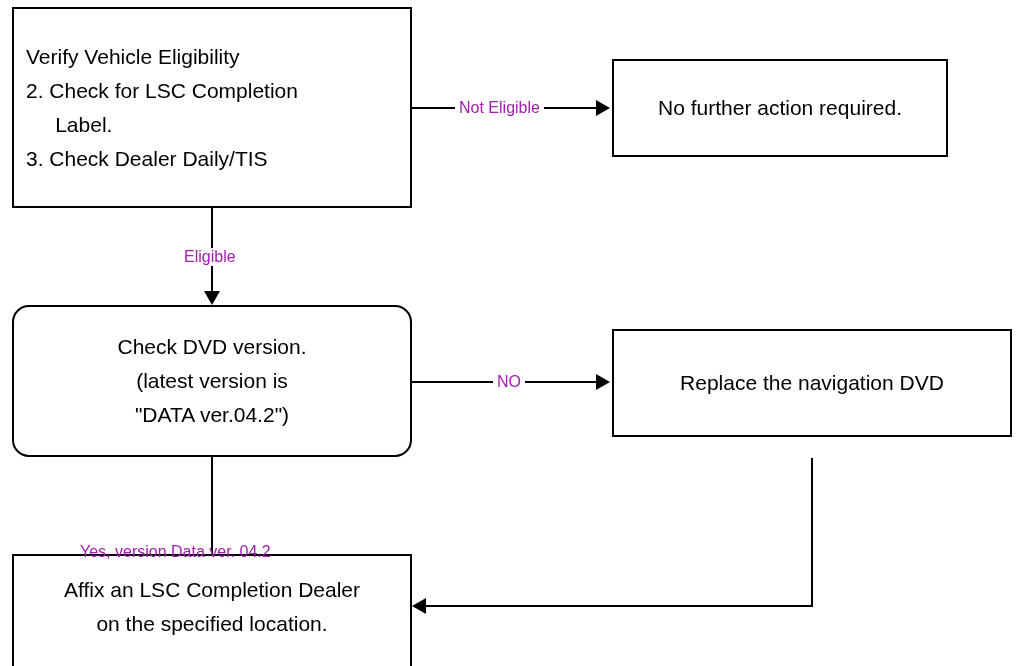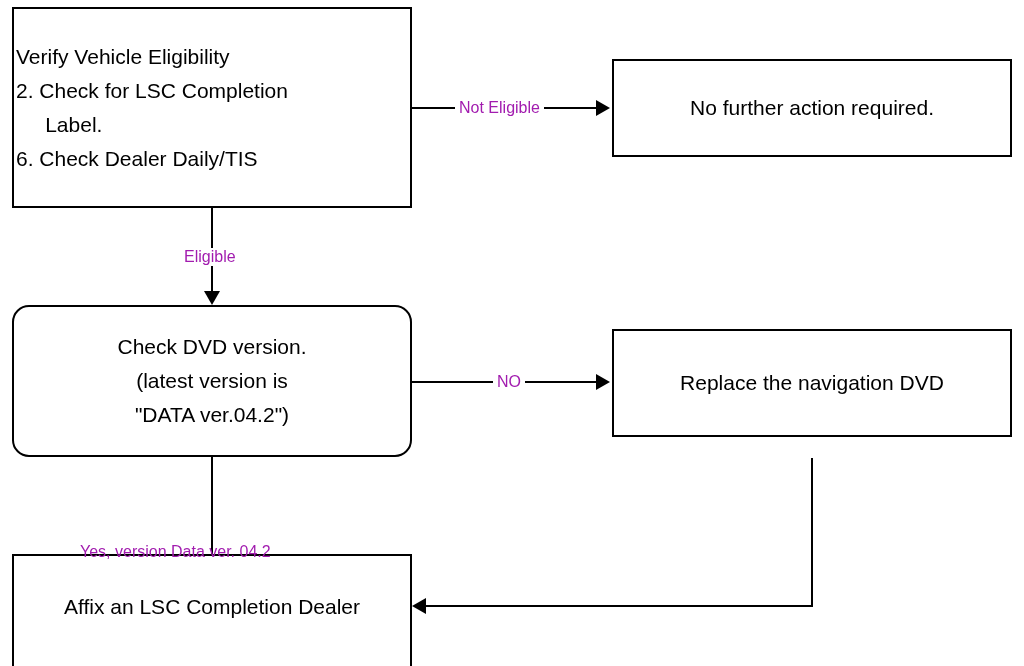--- a/index.html
+++ b/index.html
@@ -31,24 +31,24 @@
     line-height: 34px;
     color: #000000;
     z-index: 3;
   }
   .node .line { white-space: pre; }
   .node.center { align-items: center; text-align: center; }
   .node.left   { align-items: flex-start; text-align: left; }
 
   #node-verify {
     left: 12px; top: 7px; width: 400px; height: 201px;
-    padding: 0 0 0 2px;
+    padding: 0 0 0 12px;
   }
   #node-no-action {
-    left: 612px; top: 59px; width: 400px; height: 98px;
+    left: 612px; top: 59px; width: 336px; height: 98px;
   }
   #node-check-dvd {
     left: 12px; top: 305px; width: 400px; height: 152px; border-radius: 17px;
   }
   #node-replace {
     left: 612px; top: 308px; width: 400px; height: 108px; margin-top: 21px;
   }
   #node-affix {
     left: 12px; top: 554px; width: 400px; height: 118px;
     padding-bottom: 12px;
@@ -124,34 +124,35 @@
   <div class="edge-label" style="left:76px; top:495px; background:transparent;margin-top:48px;">Yes, version Data ver. 04.2</div>
 
   <div class="v-line" style="left:811px; top:458px; height:149px;"></div>
   <div class="h-line" style="left:426px; top:605px; width:387px;"></div>
   <div class="arrow-left" style="left:412px; top:598px;"></div>
 
   <div class="node left" id="node-verify">
     <span class="line">Verify Vehicle Eligibility</span>
     <span class="line">2. Check for LSC Completion</span>
     <span class="line">     Label.</span>
-    <span class="line">6. Check Dealer Daily/TIS</span>
+    <span class="line">3. Check Dealer Daily/TIS</span>
   </div>
 
   <div class="node center" id="node-no-action">
     <span class="line">No further action required.</span>
   </div>
 
   <div class="node center" id="node-check-dvd">
     <span class="line">Check DVD version.</span>
     <span class="line">(latest version is</span>
     <span class="line">"DATA ver.04.2")</span>
   </div>
 
   <div class="node center" id="node-replace">
     <span class="line">Replace the navigation DVD</span>
   </div>
 
   <div class="node center" id="node-affix">
     <span class="line">Affix an LSC Completion Dealer</span>
+    <span class="line">on the specified location.</span>
   </div>
 
 </div>
 
 </body></html>

